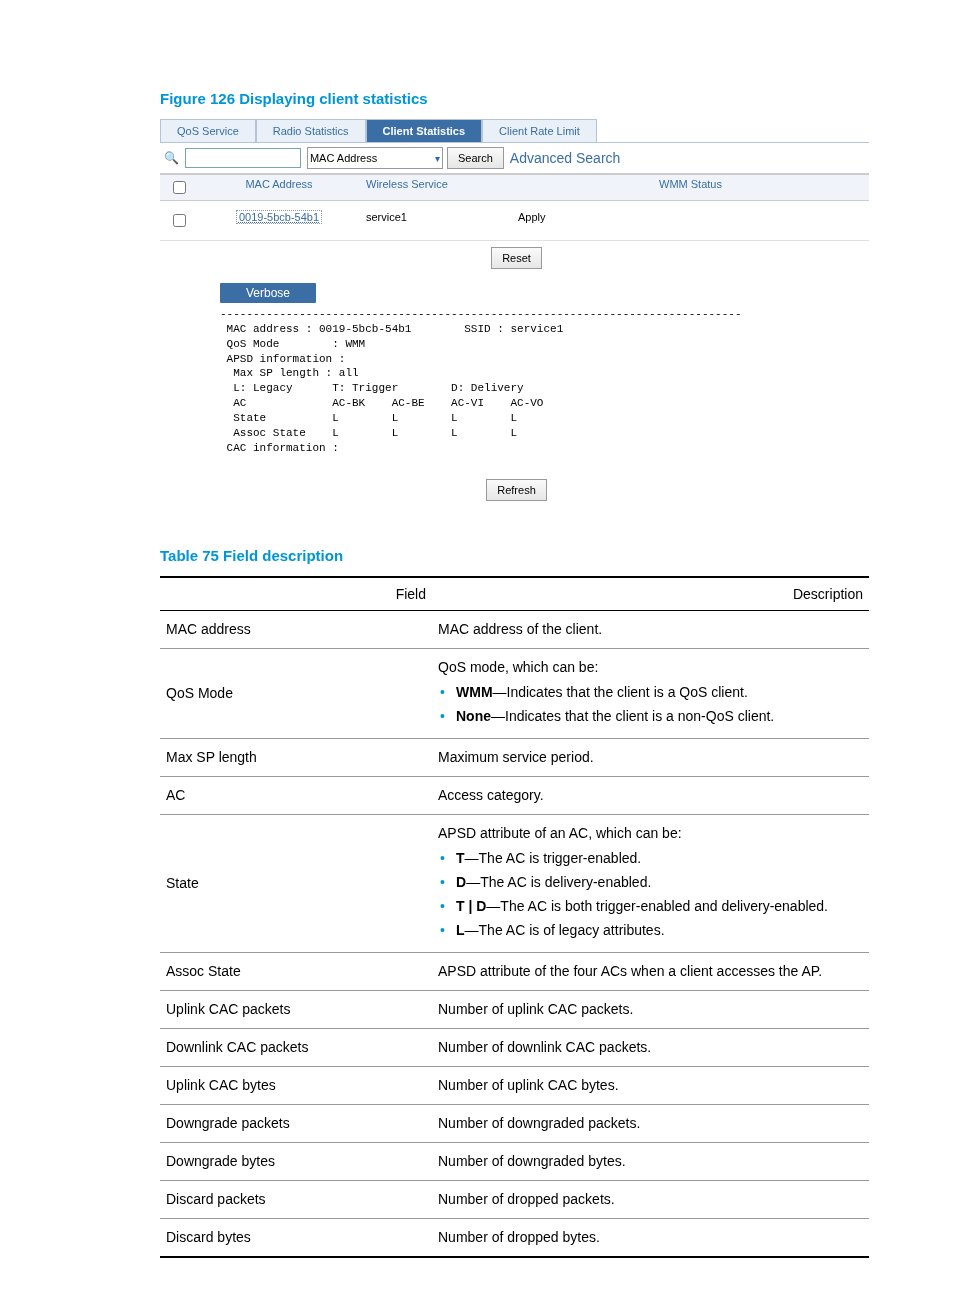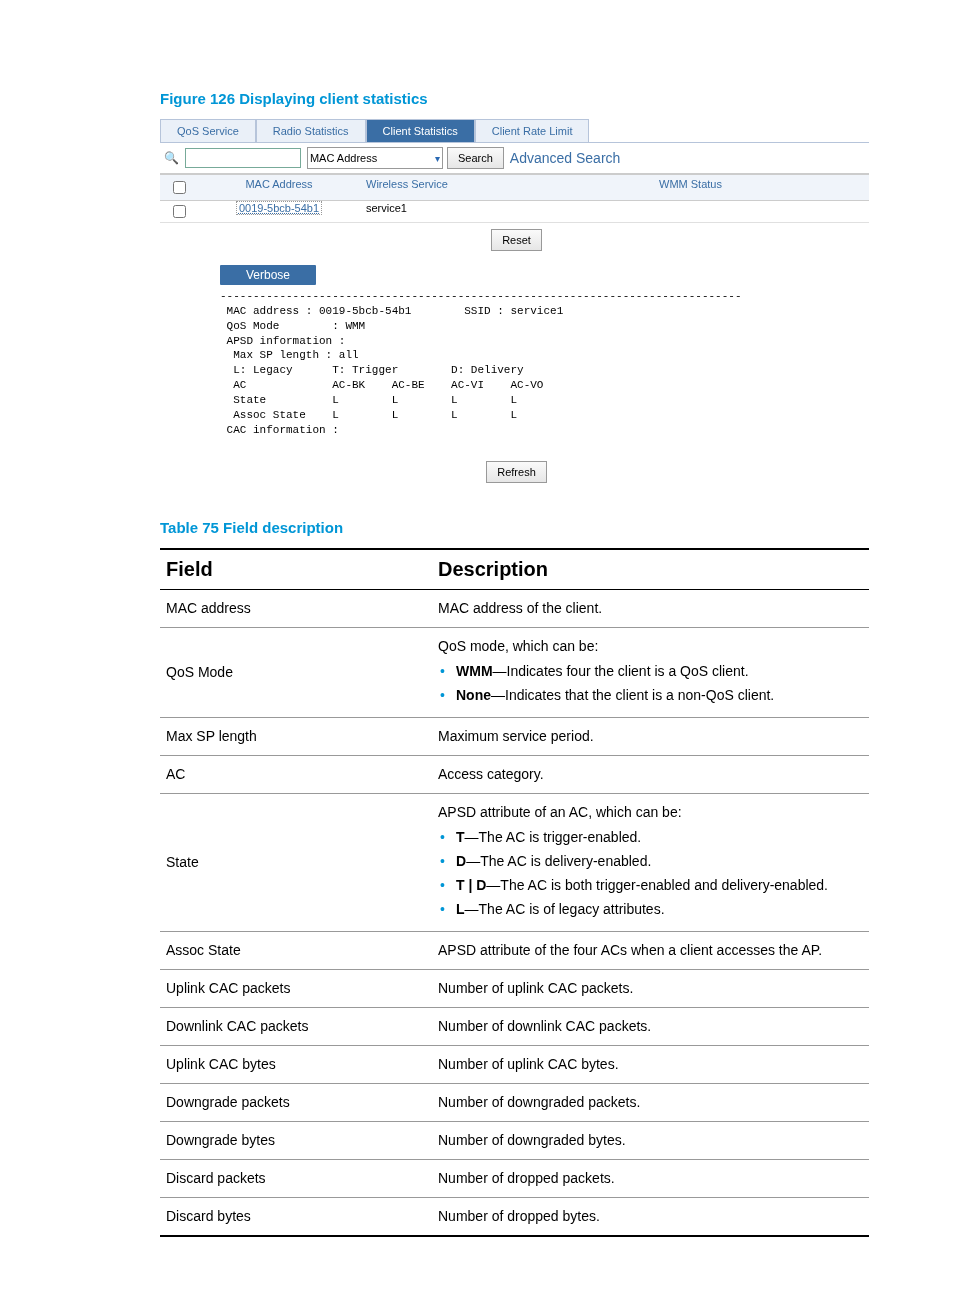--- a/index.html
+++ b/index.html
@@ -18,40 +18,40 @@
   }
   .fig-title, .tbl-title {
     color: #0096d6;
     font-weight: bold;
     font-size: 15px;
     margin-bottom: 12px;
   }
   
   .shot {
     border: 0;
-    margin-bottom: 30px;
+    margin-bottom: 40px;
     font-size: 11px;
   }
   .tabs {
     display: flex;
     border-bottom: 1px solid #b6c4da;
   }
   .tab {
     padding: 5px 16px;
     color: #3a6ea5;
     border: 1px solid #b6c4da;
     border-bottom: none;
     background: #eaf0f8;
     margin-right: 0;
     font-size: 11px;
   }
   .tab.active {
     background: #3a6ea5;
     color: #fff;
-    font-weight: normal;
+    font-weight: bold;
   }
   .search-row {
     display: flex;
     align-items: center;
     padding: 4px 4px;
     border-bottom: 1px solid #ccc;
   }
   .search-icon {
     font-size: 12px;
     color: #888;
@@ -104,21 +104,21 @@
   }
   .col-chk { width: 26px; text-align:center; }
   .col-mac { width: 150px; text-align:center;}
   .col-svc { width: 140px; }
   .col-wmm { flex:1; text-align:center;}
   .result-row {
     display:flex;
     border-bottom: 1px solid #e0e0e0;
     font-size: 11px;
   }
-  .result-row > div { padding: 1px 6px; }
+  .result-row > div { padding: 10px 6px; }
   .mac-link { color: #3a6ea5; text-decoration: underline dotted; border:1px dotted #999; padding:0 2px;}
   .center-row { text-align:center; padding:6px 0; }
   .verbose-tab {
     margin-top: 8px;
     margin-left: 60px;
     display:inline-block;
     background:#3a6ea5;
     color:#fff;
     padding:3px 26px;
     font-size:12px;
@@ -131,26 +131,26 @@
     line-height: 1.35;
     white-space: pre;
     overflow:hidden;
   }
   
   .desc-table {
     width: 100%;
     border-collapse: collapse;
   }
   .desc-table th {
-    text-align: left;
-    font-weight: bold;
+    text-align: right;
+    font-weight: normal;
     padding: 8px 6px;
     border-top: 2px solid #000;
     border-bottom: 1px solid #000;
-    font-size: 20px;
+    font-size: 14px;
   }
   .desc-table td {
     padding: 8px 6px;
     border-bottom: 1px solid #999;
     vertical-align: middle;
     font-size: 14px;
     line-height: 1.5;
   }
   .desc-table tr:last-child td {
     border-bottom: 2px solid #000;
@@ -202,20 +202,21 @@
       <div class="col-chk"><input type="checkbox" style=""></div>
       <div class="col-mac">MAC Address</div>
       <div class="col-svc">Wireless Service</div>
       <div class="col-wmm">WMM Status</div>
     </div>
 
     <div class="result-row">
       <div class="col-chk"><input type="checkbox" style=""></div>
       <div class="col-mac"><span class="mac-link">0019-5bcb-54b1</span></div>
       <div class="col-svc">service1</div>
+      <div class="col-wmm" style="text-align:left;">Apply</div>
     </div>
 
     <div class="center-row">
       <button class="btn">Reset</button>
     </div>
 
     <div class="verbose-tab">Verbose</div>
     <pre class="mono">-------------------------------------------------------------------------------
  MAC address : 0019-5bcb-54b1        SSID : service1
  QoS Mode        : WMM
@@ -244,21 +245,21 @@
     <tbody>
       <tr>
           <td>MAC address</td>
           <td>MAC address of the client.</td>
         </tr>
       <tr>
         <td>QoS Mode</td>
         <td>
           <span>QoS mode, which can be:</span>
           <ul class="blue-dots">
-            <li><b>WMM</b><span>—Indicates four the client is a QoS client.</span></li>
+            <li><b>WMM</b><span>—Indicates that the client is a QoS client.</span></li>
             <li><b>None</b><span>—Indicates that the client is a non-QoS client.</span></li>
           </ul>
         </td>
       </tr>
       <tr>
           <td>Max SP length</td>
           <td>Maximum service period.</td>
         </tr>
       <tr>
           <td>AC</td>

